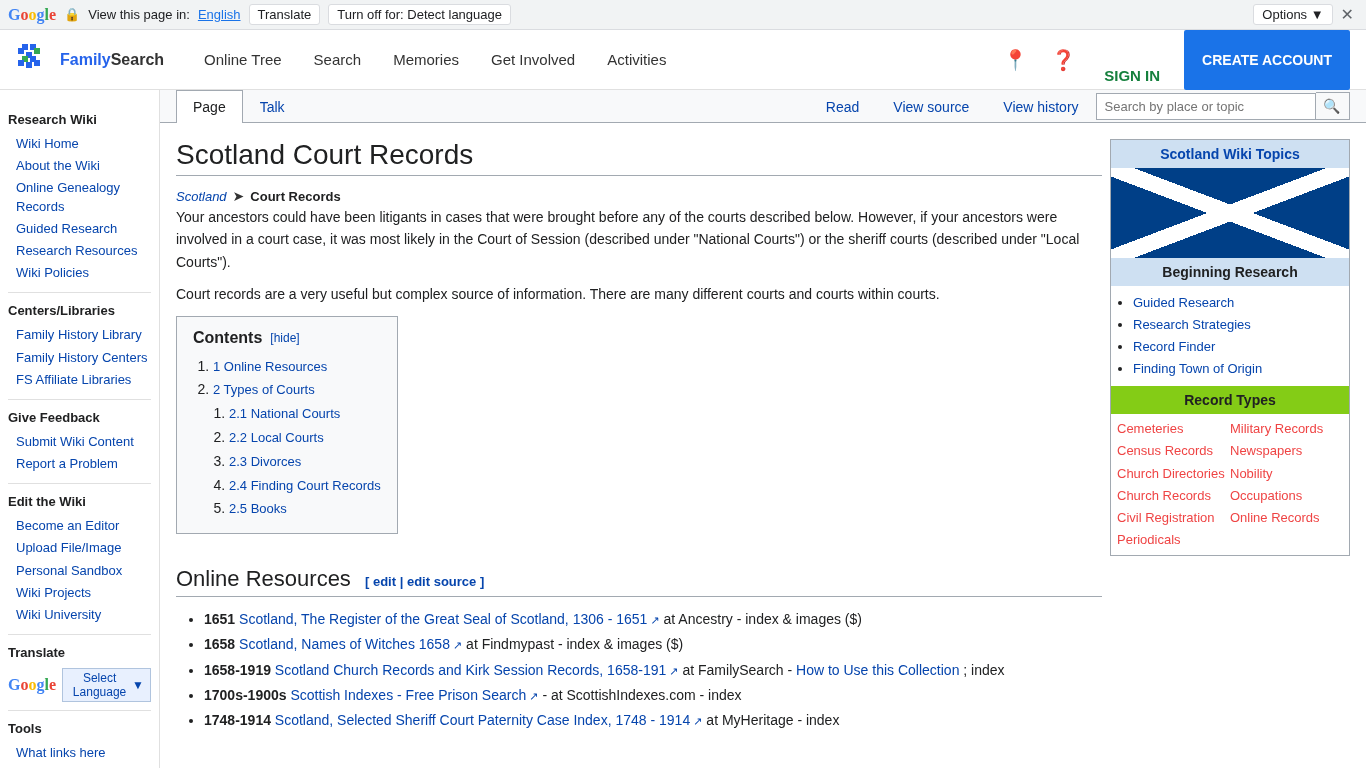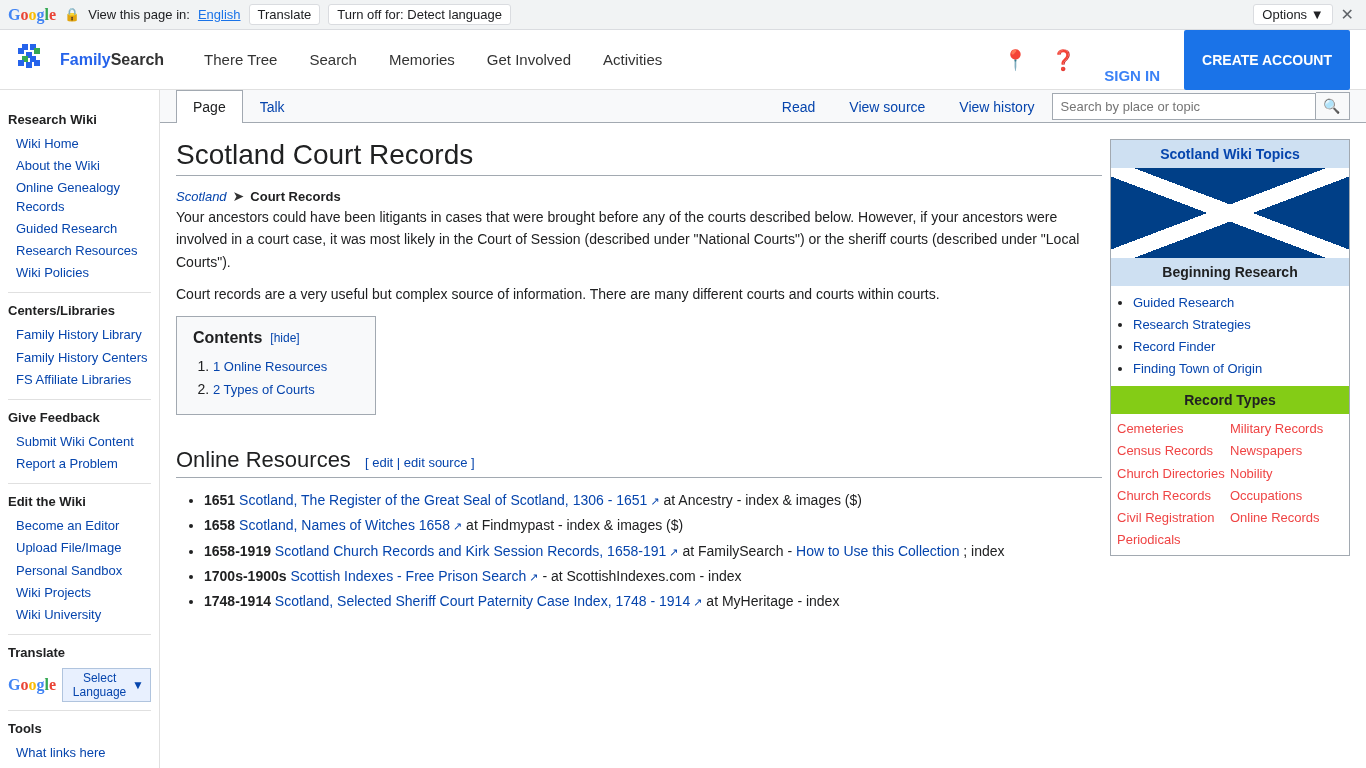--- a/index.html
+++ b/index.html
@@ -94,21 +94,21 @@
       color: #555;
       display: flex;
       align-items: center;
       justify-content: center;
       width: 32px;
       height: 32px;
     }
     #sign-in-btn {
       background: none;
       border: none;
-      color: #3b82f6;
+      color: #15803d;
       font-weight: bold;
       font-size: 15px;
       cursor: pointer;
       padding: 0 8px;
       margin-top: 31px;
     }
     #create-account-btn {
       background: #1a73e8;
       color: #fff;
       border: none;
@@ -214,21 +214,21 @@
     #search-bar {
       margin-left: auto;
       display: flex;
       align-items: center;
       gap: 0;
     }
     #wiki-search-input {
       border: 1px solid #a2a9b1;
       padding: 5px 8px;
       font-size: 13px;
-      width: 264px;
+      width: 220px;
       color: #999;
     }
     #wiki-search-btn {
       border: 1px solid #a2a9b1;
       border-left: none;
       background: #f8f9fa;
       padding: 5px 8px;
       cursor: pointer;
       font-size: 14px;
     }
@@ -312,21 +312,21 @@
       font-size: 22px;
       font-weight: normal;
       border-bottom: 1px solid #a2a9b1;
       padding-bottom: 4px;
       margin-top: 16px;
       margin-bottom: 10px;
     }
     .section-heading .edit-links {
       font-size: 13px;
       color: #0645ad;
-      font-weight: normal;
+      font-weight: bold;
       margin-left: 8px;
     }
     .section-heading .edit-links a {
       color: #0645ad;
       text-decoration: none;
     }
     .resource-list {
       list-style: disc;
       padding-left: 28px;
       line-height: 1.8;
@@ -450,21 +450,21 @@
         <rect x="0" y="16" width="6" height="6" fill="#2563eb"></rect>
         <rect x="8" y="18" width="6" height="6" fill="#2563eb"></rect>
         <rect x="16" y="16" width="6" height="6" fill="#2563eb"></rect>
       </g>
     </svg>
     <span id="logo-text">
       <span style="color:#2563eb">Family</span><span style="color:#333">Search</span>
     </span>
   </a>
   <nav id="main-nav">
-    <a href="#">There Tree</a>
+    <a href="#">Online Tree</a>
     <a href="#">Search</a>
     <a href="#">Memories</a>
     <a href="#">Get Involved</a>
     <a href="#">Activities</a>
   </nav>
   <div id="top-right">
     <button class="icon-btn" title="Location">📍</button>
     <button class="icon-btn" title="Help">❓</button>
     <button id="sign-in-btn">SIGN IN</button>
     <button id="create-account-btn">CREATE ACCOUNT</button>
@@ -553,20 +553,27 @@
           <div class="toc-title">
             <span>Contents</span>
             <span class="toc-hide">[hide]</span>
           </div>
           <ol>
             <li>
               <a href="#">1 Online Resources</a>
             </li>
             <li>
               <a href="#">2 Types of Courts</a>
+              <ol>
+                <li><a href="#">2.1 National Courts</a></li>
+                <li><a href="#">2.2 Local Courts</a></li>
+                <li><a href="#">2.3 Divorces</a></li>
+                <li><a href="#">2.4 Finding Court Records</a></li>
+                <li><a href="#">2.5 Books</a></li>
+              </ol>
             </li>
           </ol>
         </div>
 
         
         <h2 class="section-heading">
           <span>Online Resources</span>
           <span class="edit-links">
             [ <a href="#">edit</a>
             | <a href="#">edit source</a> ]

